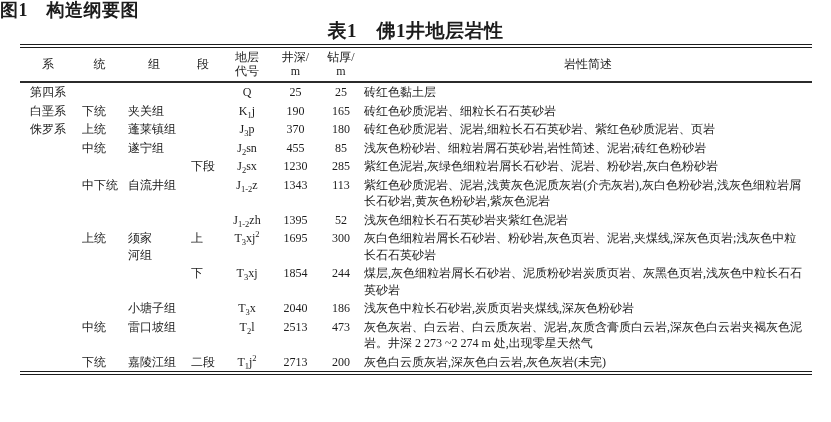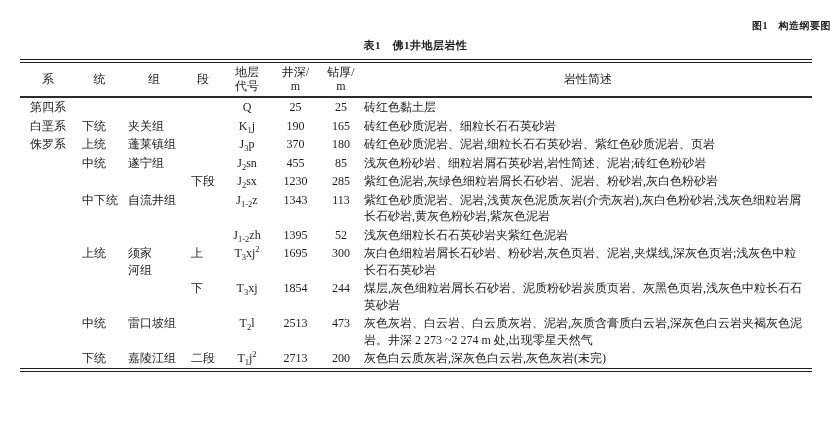--- a/index.html
+++ b/index.html
@@ -10,31 +10,31 @@
     color: #1c1c1c;
   }
   .page {
     position: relative;
     width: 831px;
     height: 422px;
     background: #ffffff;
     overflow: hidden;
   }
   .fig-title {
-    padding-top: 17px;
-    text-align: right;
-    font-size: 10px;
+    padding-top: 2px;
+    text-align: left;
+    font-size: 18px;
     font-weight: bold;
     line-height: 17px;
     letter-spacing: 0.5px;
   }
   .tbl-title {
     margin-top: 3px;
     text-align: center;
-    font-size: 11px;
+    font-size: 19px;
     font-weight: bold;
     line-height: 17px;
     letter-spacing: 0.5px;
   }
   .table-wrap {
     margin: 5px 19px 0 20px;
     border-top: 4px double #1c1c1c;
     border-bottom: 4px double #1c1c1c;
   }
   table {
@@ -205,20 +205,30 @@
     <td class="c-ser"></td>
     <td class="c-frm"></td>
     <td class="c-mem">下</td>
     <td class="c-code"><span>T</span><sub>3</sub><span>xj</span><sup></sup></td>
     <td class="c-dep">1854</td>
     <td class="c-thk">244</td>
     <td class="c-lith">煤层,灰色细粒岩屑长石砂岩、泥质粉砂岩炭质页岩、灰黑色页岩,浅灰色中粒长石石英砂岩</td>
   </tr>
           <tr>
     <td class="c-sys"></td>
+    <td class="c-ser"></td>
+    <td class="c-frm">小塘子组</td>
+    <td class="c-mem"></td>
+    <td class="c-code"><span>T</span><sub>3</sub><span>x</span><sup></sup></td>
+    <td class="c-dep">2040</td>
+    <td class="c-thk">186</td>
+    <td class="c-lith">浅灰色中粒长石砂岩,炭质页岩夹煤线,深灰色粉砂岩</td>
+  </tr>
+          <tr>
+    <td class="c-sys"></td>
     <td class="c-ser">中统</td>
     <td class="c-frm">雷口坡组</td>
     <td class="c-mem"></td>
     <td class="c-code"><span>T</span><sub>2</sub><span>l</span><sup></sup></td>
     <td class="c-dep">2513</td>
     <td class="c-thk">473</td>
     <td class="c-lith">灰色灰岩、白云岩、白云质灰岩、泥岩,灰质含膏质白云岩,深灰色白云岩夹褐灰色泥岩。井深 2 273 ~2 274 m 处,出现零星天然气</td>
   </tr>
           <tr>
     <td class="c-sys"></td>

